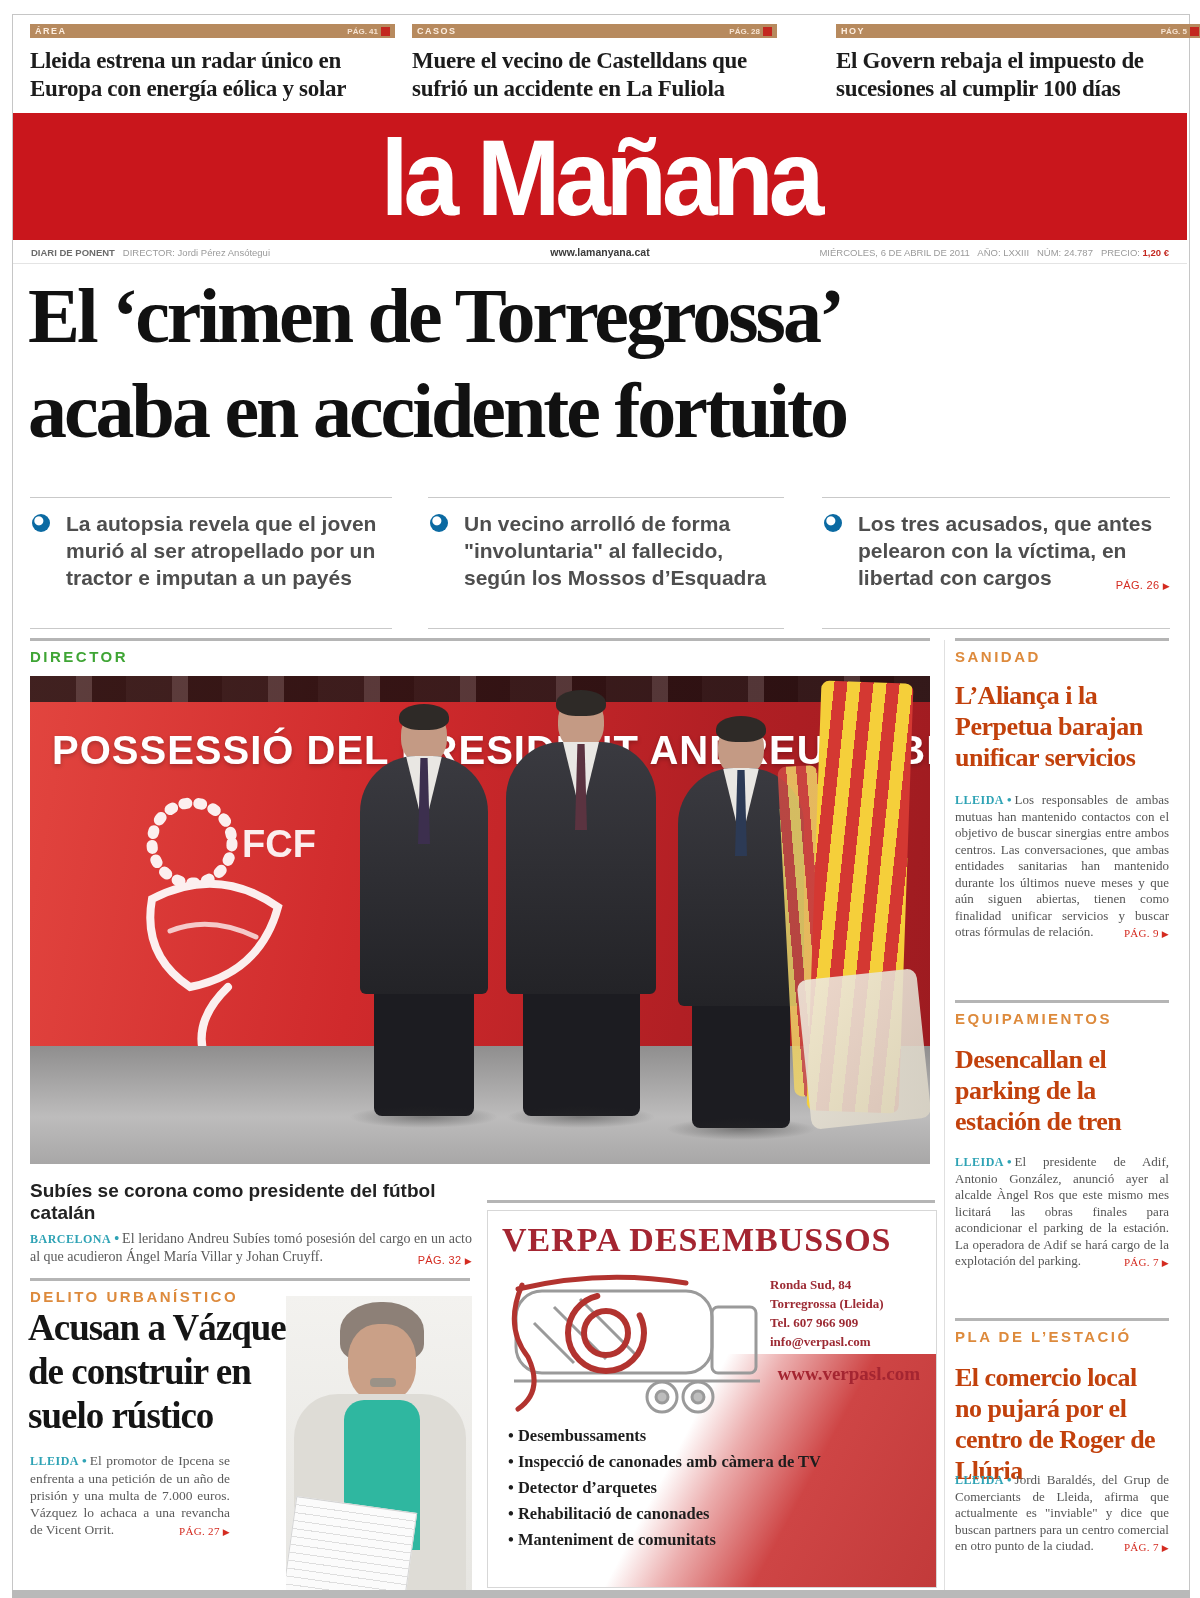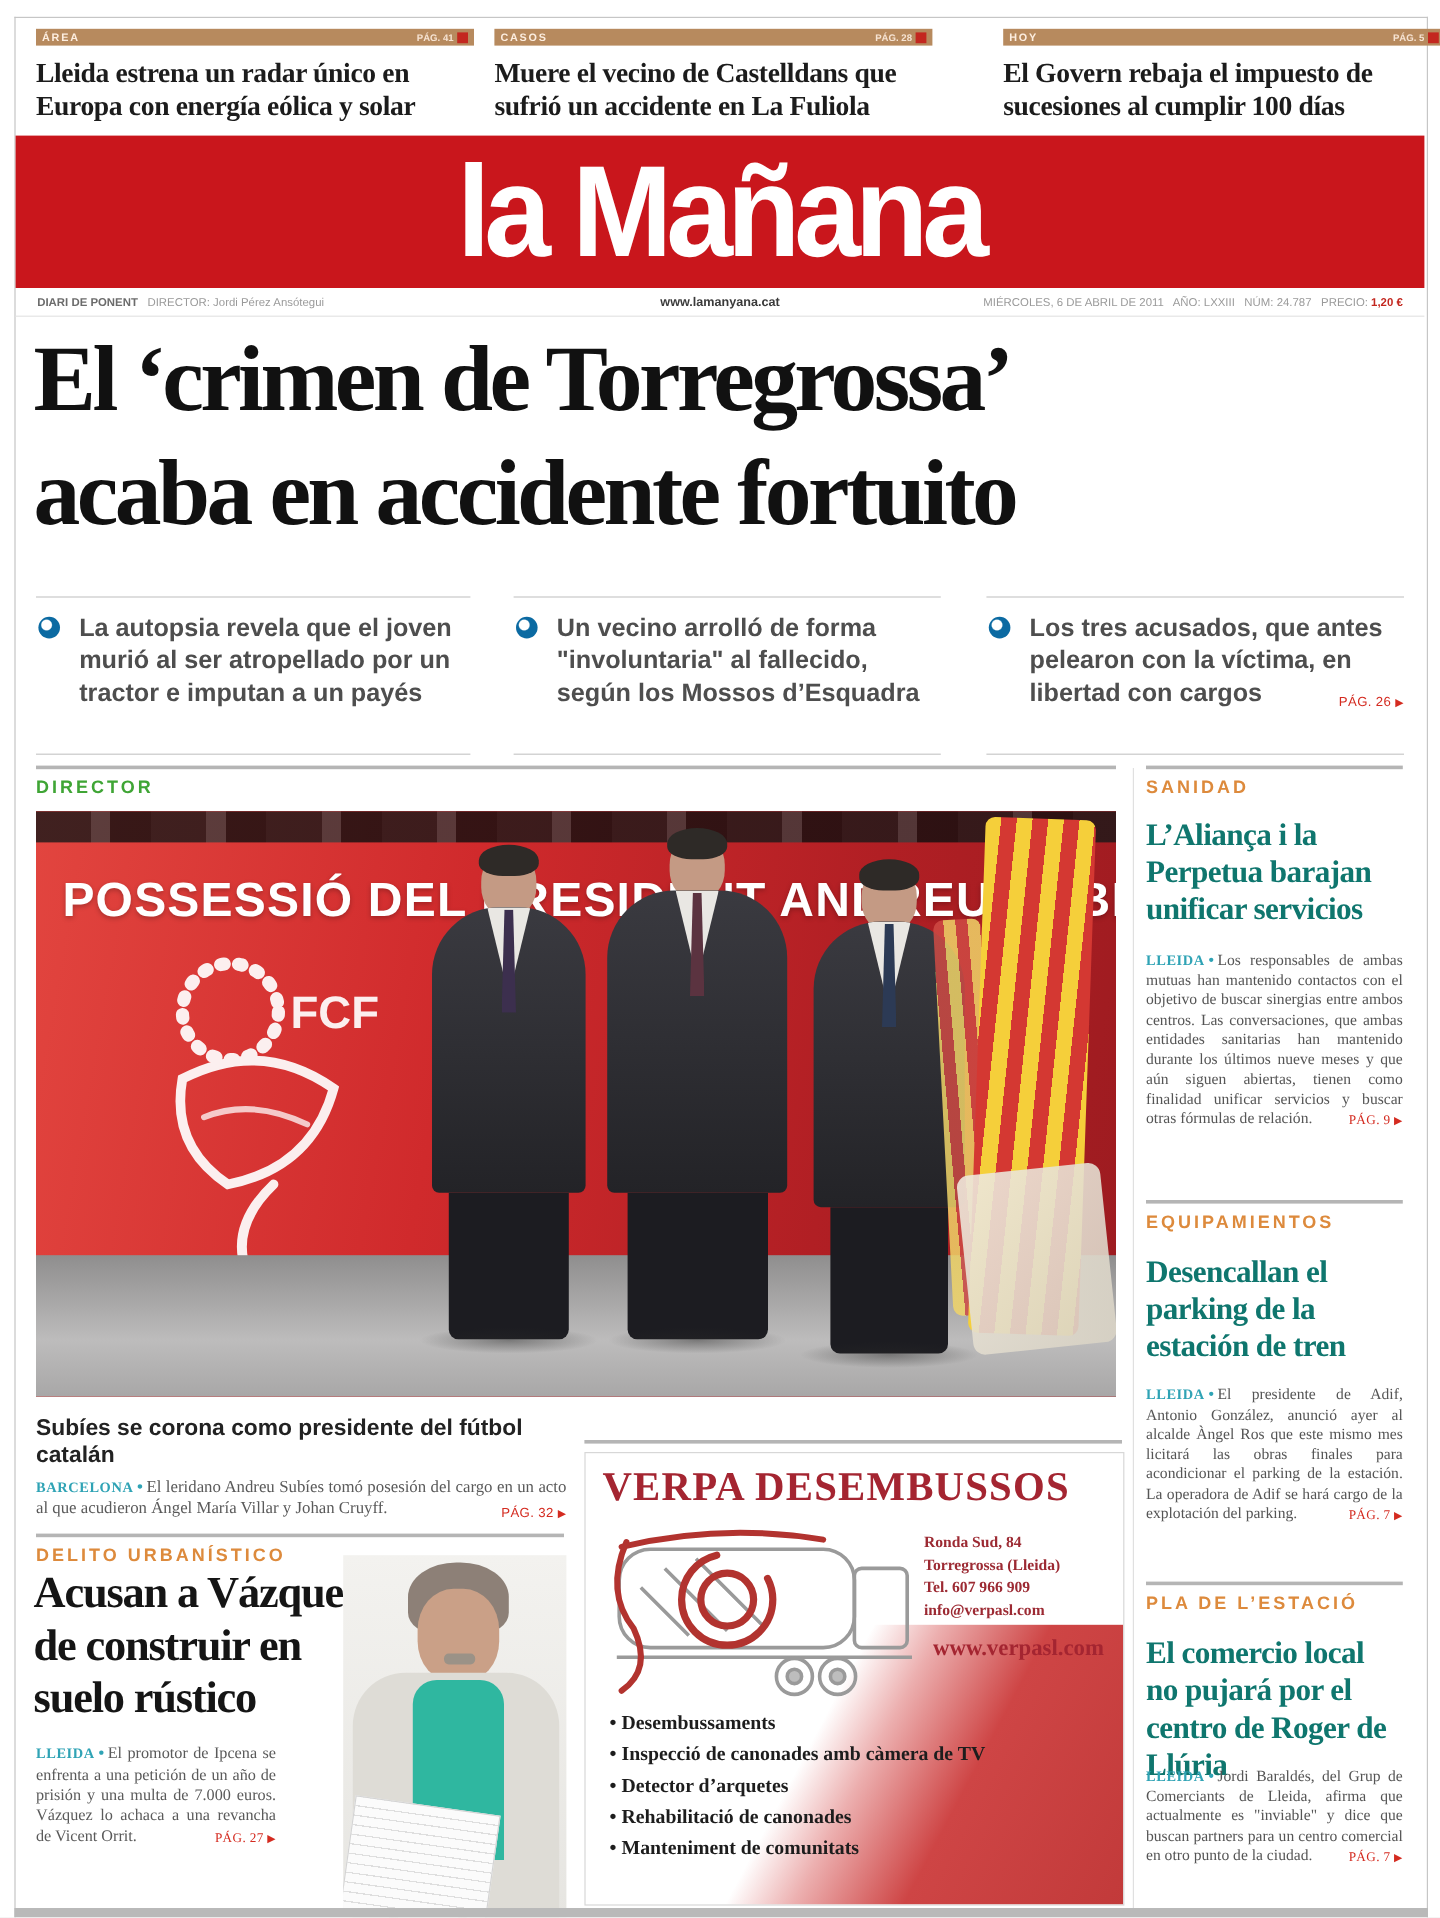--- a/index.html
+++ b/index.html
@@ -129,21 +129,21 @@
               font-weight:bold;font-size:13px;line-height:19px;color:#9c2a33;}
   .ad-web{position:absolute;right:16px;top:152px;font-family:"Liberation Serif",serif;
           font-weight:bold;font-size:19px;color:#a42531;}
   .ad-art{position:absolute;left:6px;top:52px;}
   .ad-services{position:absolute;left:20px;top:212px;width:410px;font-family:"Liberation Serif",serif;
                font-weight:bold;font-size:16.5px;line-height:26px;color:#1d1d1d;}
   .ad-services div:before{content:"• ";}
 
   
   .rc-head{position:absolute;left:955px;width:214px;font-family:"Liberation Serif",serif;
-           font-weight:bold;color:#0f766e;font-size:26px;line-height:31px;letter-spacing:-0.5px;margin:0;}
+           font-weight:bold;color:#c2410c;font-size:26px;line-height:31px;letter-spacing:-0.5px;margin:0;}
   .rc-body{position:absolute;left:955px;width:214px;font-family:"Liberation Serif",serif;
            font-size:13px;line-height:16.5px;color:#555;text-align:justify;}
 </style>
 </head>
 <body>
 
 <div class="page">
   <div class="frame"></div>
 
   <div class="teaser t1">

